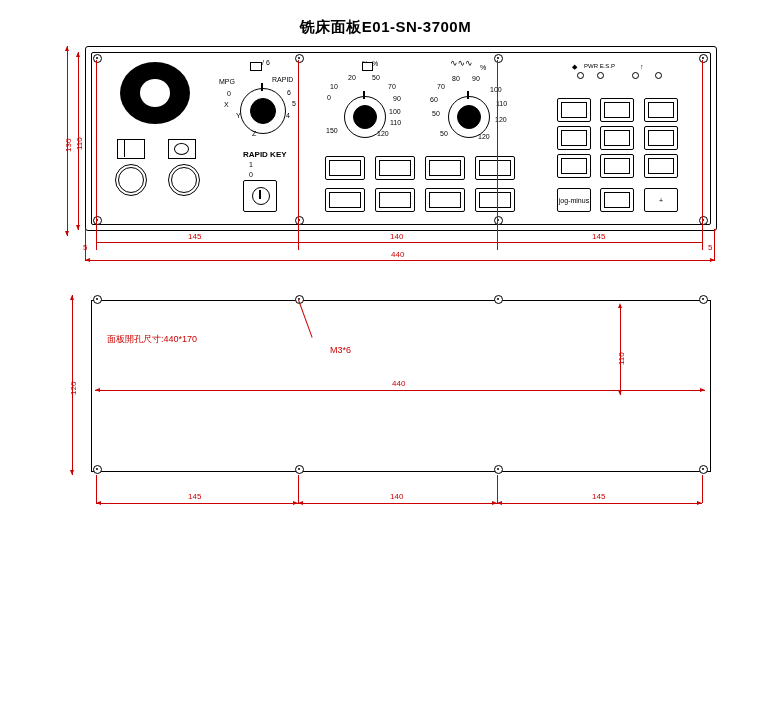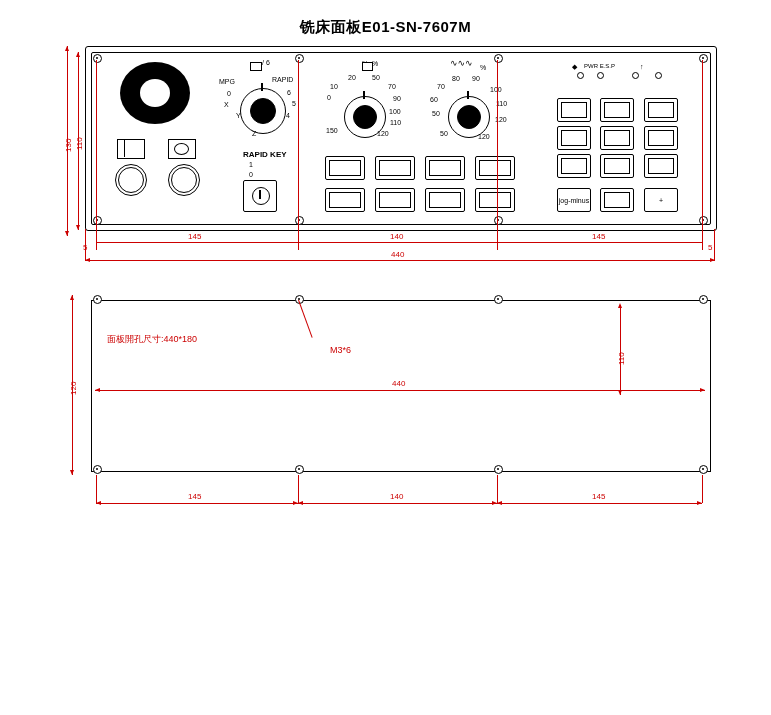--- a/index.html
+++ b/index.html
@@ -38,21 +38,21 @@
   .arrowL{border-right:5px solid #cc0000;}
   .arrowR{border-left:5px solid #cc0000;}
   .arrowU,.arrowD{position:absolute;width:0;height:0;border-left:2.5px solid transparent;border-right:2.5px solid transparent;}
   .arrowU{border-bottom:5px solid #cc0000;}
   .arrowD{border-top:5px solid #cc0000;}
   .vtxt{position:absolute;color:#cc0000;font-size:8px;transform:rotate(-90deg);transform-origin:0 0;white-space:nowrap;}
 </style>
 </head>
 <body>
 
-<div id="title" class="abs">铣床面板E01-SN-7607M</div>
+<div id="title" class="abs">铣床面板E01-SN-3700M</div>
 
 <div id="panel1" class="abs"></div>
 <div id="panel1inner" class="abs"></div>
 
 <div class="screw" style="left:93px;top:54px"></div>
 <div class="screw" style="left:295px;top:54px"></div>
 <div class="screw" style="left:494px;top:54px"></div>
 <div class="screw" style="left:699px;top:54px"></div>
 <div class="screw" style="left:93px;top:216px"></div>
 <div class="screw" style="left:295px;top:216px"></div>
@@ -236,21 +236,21 @@
 <div class="ln" style="left:91px;top:300px;width:200px;height:1px;background:#000"></div>
 <div class="screw" style="left:93px;top:295px"></div>
 <div class="screw" style="left:295px;top:295px"></div>
 <div class="screw" style="left:494px;top:295px"></div>
 <div class="screw" style="left:699px;top:295px"></div>
 <div class="screw" style="left:93px;top:465px"></div>
 <div class="screw" style="left:295px;top:465px"></div>
 <div class="screw" style="left:494px;top:465px"></div>
 <div class="screw" style="left:699px;top:465px"></div>
 
-<div class="rtxt" style="left:107px;top:333px;font-size:9px">面板開孔尺寸:440*180</div>
+<div class="rtxt" style="left:107px;top:333px;font-size:9px">面板開孔尺寸:440*170</div>
 <div class="rln" style="left:298px;top:300px;width:1px;height:40px;transform:rotate(-20deg);transform-origin:top"></div>
 <div class="rtxt" style="left:330px;top:345px;font-size:9px">M3*6</div>
 
 <div class="rln" style="left:72px;top:295px;width:1px;height:180px"></div>
 <div class="vtxt" style="left:69px;top:395px">120</div>
 <div class="arrowU" style="left:69.5px;top:295px"></div>
 <div class="arrowD" style="left:69.5px;top:470px"></div>
 
 <div class="rln" style="left:620px;top:305px;width:1px;height:90px"></div>
 <div class="vtxt" style="left:617px;top:365px">110</div>

